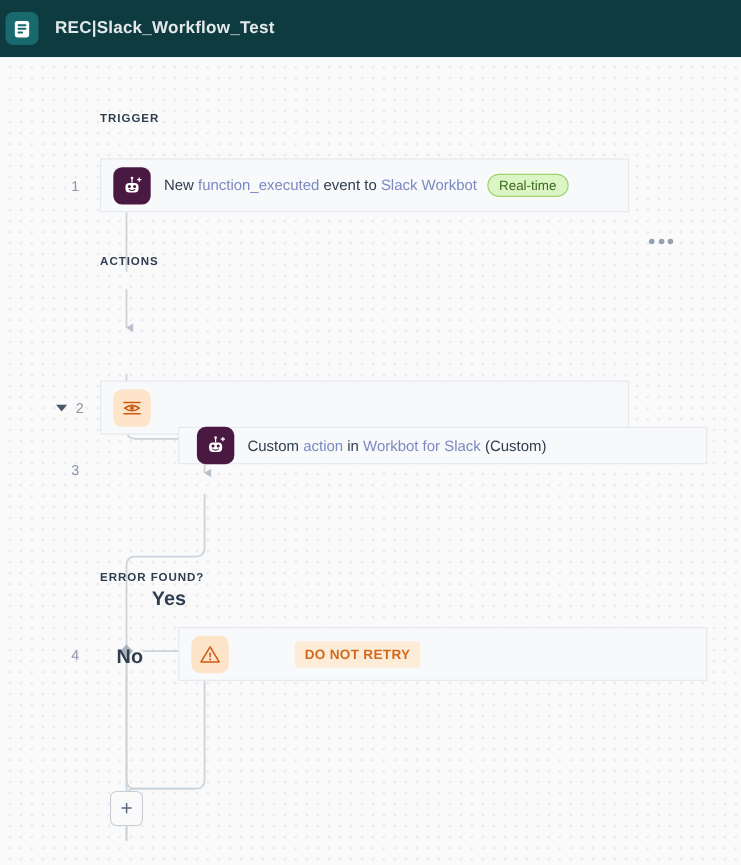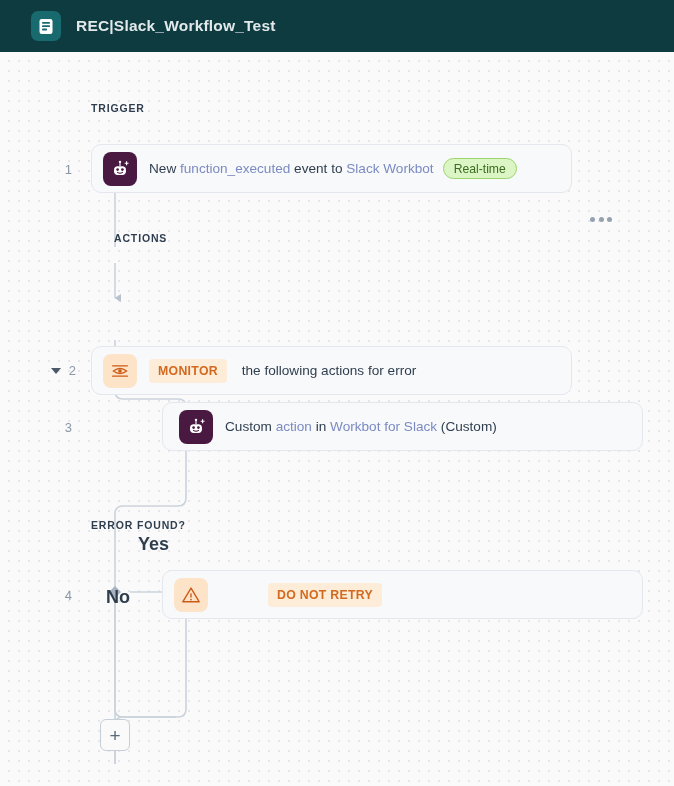--- a/index.html
+++ b/index.html
@@ -18,21 +18,21 @@
 
   
   .header {
     position: absolute;
     left: 0; top: 0;
     width: 674px;
     height: 52px;
     background: #0d3b40;
     display: flex;
     align-items: center;
-    padding-left: 31px;
+    padding-left: 5px;
   }
   .logo-tile {
     width: 30px;
     height: 30px;
     border-radius: 7px;
     background: #186a6e;
     display: flex;
     align-items: center;
     justify-content: center;
     flex: 0 0 auto;
@@ -85,21 +85,21 @@
     border-left: 5px solid transparent;
     border-right: 5px solid transparent;
     border-top: 6px solid #4a5867;
   }
 
   
   .card {
     position: absolute;
     background: #f8f9fb;
     border: 1px solid #e4e7ed;
-    border-radius: 10px;
+    border-radius: 0;
     display: flex;
     align-items: center;
     padding-left: 11px;
   }
   .card-text {
     font-size: 13.6px;
     color: #2f3e4e;
     white-space: nowrap;
     margin-left: 12px;
   }
@@ -234,21 +234,21 @@
 
       <path d="M115,545 L115,712"></path>
     </g>
 
     <g transform="translate(115,540)">
       <path d="M0,-6 L6,0 L0,6 L-6,0 Z" fill="#a9b4c0"></path>
     </g>
   </svg>
 
   <div class="caption" style="left:91px; top:50px;">TRIGGER</div>
-  <div class="caption" style="left:91px; top:180px;margin-left:23px;">ACTIONS</div>
+  <div class="caption" style="left:91px; top:180px;">ACTIONS</div>
   <div class="caption" style="left:91px; top:467px;">ERROR FOUND?</div>
 
   <div class="step-num" style="left:54px; top:110px;">1</div>
 
   <div class="card" style="left:91px; top:92px; width:481px; height:49px;">
     <div class="tile tile-purple">
       <svg width="22" height="22" viewBox="0 0 24 24" aria-hidden="true">
         <g fill="#ffffff">
           <rect x="5.5" y="9" width="13" height="9.5" rx="4"></rect>
           <rect x="11.4" y="4.8" width="1.2" height="4"></rect>
@@ -278,29 +278,25 @@
     <div class="tile tile-peach">
       <svg width="22" height="22" viewBox="0 0 24 24" aria-hidden="true">
         <g stroke="#cc5b16" stroke-width="1.5" fill="none" stroke-linecap="round">
           <line x1="4" y1="6.4" x2="20" y2="6.4"></line>
           <line x1="4" y1="17.6" x2="20" y2="17.6"></line>
           <path d="M4.8 12 q7.2 -5.4 14.4 0 q-7.2 5.4 -14.4 0 z"></path>
         </g>
         <circle cx="12" cy="12" r="2" fill="#cc5b16"></circle>
       </svg>
     </div>
-    <div class="card-text" style="margin-left:0;">
-      <span class="tag">MONITOR</span>
-      <span style="margin-left:11px;">the following actions for error</span>
-    </div>
   </div>
 
   <div class="step-num" style="left:54px; top:368px;">3</div>
 
-  <div class="card" style="left:162px; top:350px; width:481px; height:49px;padding-left:16px;">
+  <div class="card" style="left:162px; top:336px; width:481px; height:34px;padding-left:16px;">
     <div class="tile tile-purple">
       <svg width="22" height="22" viewBox="0 0 24 24" aria-hidden="true">
         <g fill="#ffffff">
           <rect x="5.5" y="9" width="13" height="9.5" rx="4"></rect>
           <rect x="11.4" y="4.8" width="1.2" height="4"></rect>
           <circle cx="12" cy="4.2" r="1.3"></circle>
           <path d="M18.6 3.6 h1.2 v1.5 h1.5 v1.2 h-1.5 v1.5 h-1.2 v-1.5 h-1.5 v-1.2 h1.5 z"></path>
         </g>
         <circle cx="9.4" cy="12.6" r="1.5" fill="#4a1942"></circle>
         <circle cx="14.6" cy="12.6" r="1.5" fill="#4a1942"></circle>

